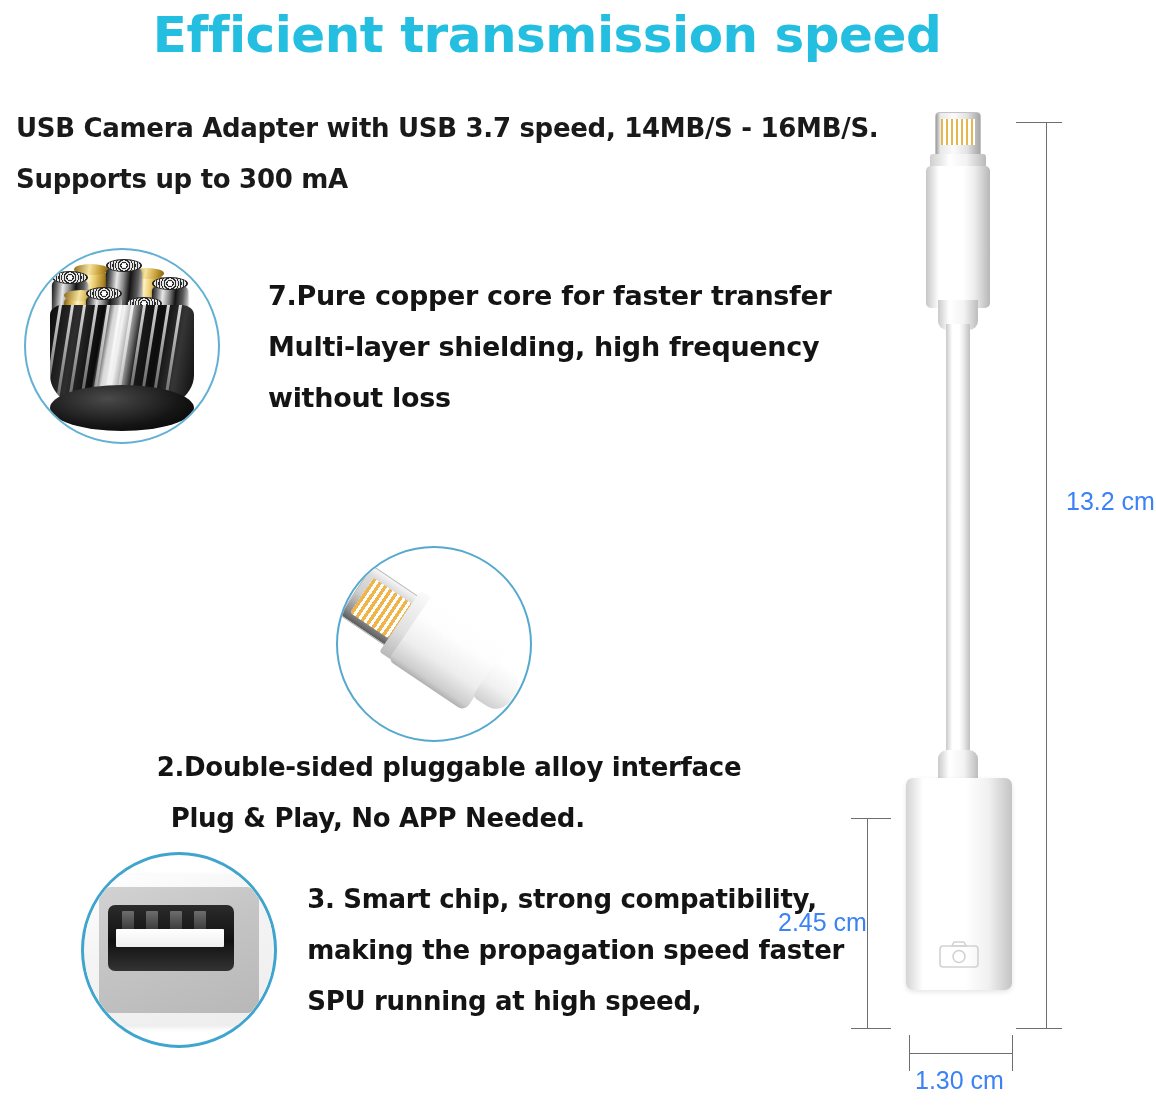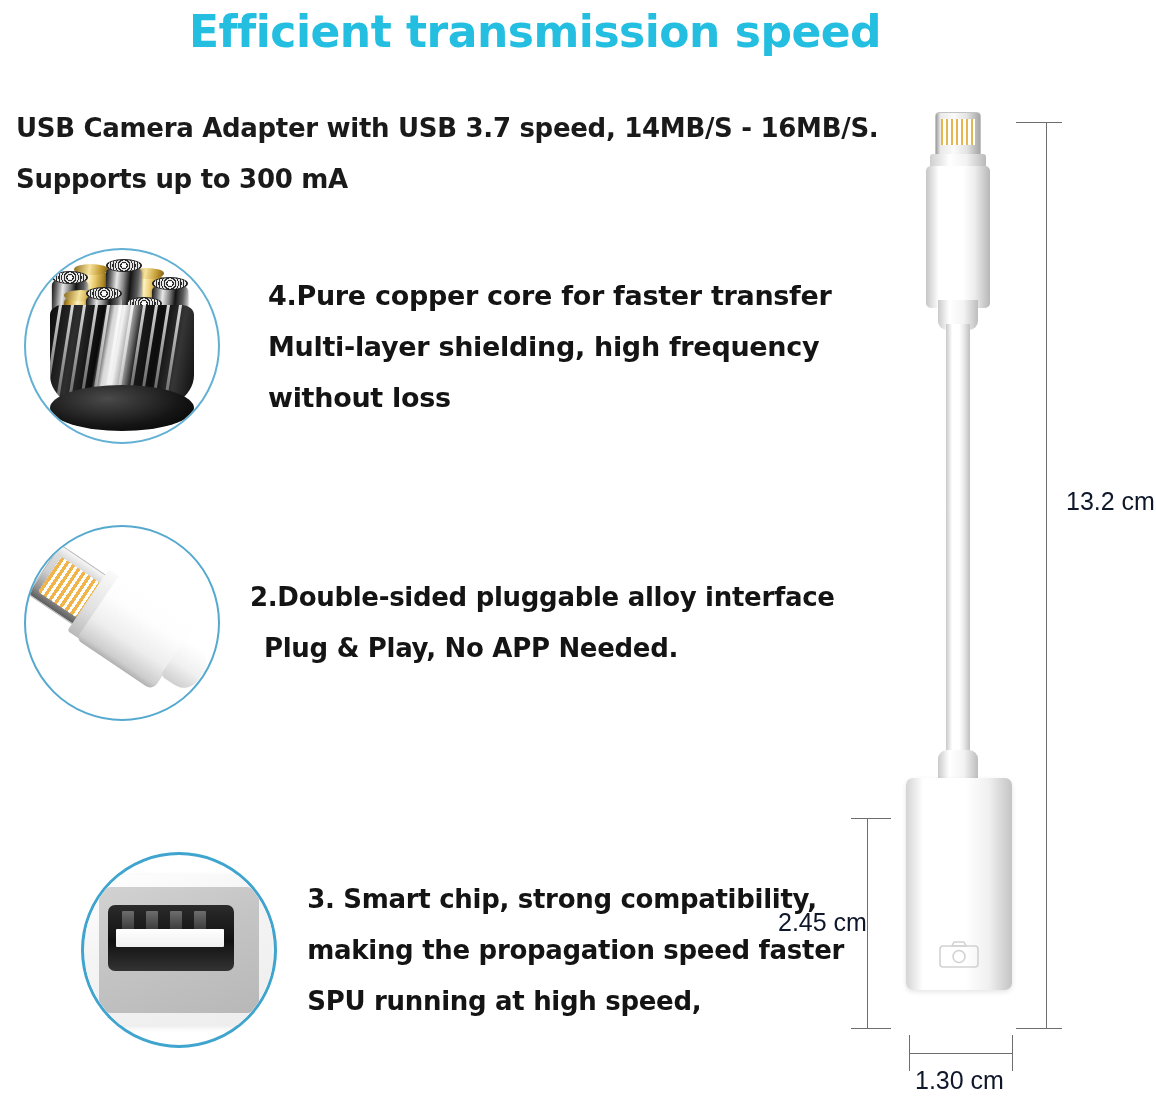--- a/index.html
+++ b/index.html
@@ -18,26 +18,27 @@
     overflow: hidden;
   }
 
   
   .title {
     position: absolute;
     left: 0;
     top: 6px;
     width: 1070px;
     text-align: center;
-    font-size: 44px;
+    font-size: 50px;
     font-weight: 700;
     letter-spacing: -0.5px;
     color: #23BEE0;
     font-family: "DejaVu Sans", sans-serif;
     white-space: nowrap;
+    padding-left: 12px;
   }
 
   
   .subtitle {
     position: absolute;
     left: 16px;
     top: 103px;
     width: 880px;
     color: #1a1a1a;
     font-size: 26px;
@@ -50,21 +51,21 @@
 
   
   .feature {
     position: absolute;
     left: 24px;
     width: 820px;
     display: flex;
     align-items: center;
   }
   .feature-1 { top: 248px; }
-  .feature-2 { top: 525px; }
+  .feature-2 { top: 546px; flex-direction: column; }
   .feature-3 { top: 852px; justify-content: flex-end; }
 
   .circle-frame {
     position: relative;
     width: 196px;
     height: 196px;
     border-radius: 50%;
     border: 2px solid #62B0D4;
     box-sizing: border-box;
     flex: 0 0 196px;
@@ -343,21 +344,21 @@
     background: #6e6e6e;
     height: 1px;
   }
   .dim-tick-v {
     position: absolute;
     background: #6e6e6e;
     width: 1px;
   }
   .dim-label {
     position: absolute;
-    color: #0f172a;
+    color: #3b82f6;
     font-size: 25px;
     font-family: "Liberation Sans", sans-serif;
     white-space: nowrap;
   }
 </style>
 </head>
 <body>
 
 <div id="page">
 
@@ -390,21 +391,21 @@
           <div class="strand" style="left:82px;  transform: rotate(9deg);"></div>
           <div class="strand" style="left:94px;  transform: rotate(9deg);"></div>
           <div class="strand" style="left:106px; transform: rotate(9deg);"></div>
           <div class="strand" style="left:118px; transform: rotate(9deg);"></div>
           <div class="strand" style="left:130px; transform: rotate(9deg);"></div>
         </div>
         <div class="wire-base"></div>
       </div>
     </div>
     <div class="feature-text">
-      <div>4.Pure copper core for faster transfer</div>
+      <div>7.Pure copper core for faster transfer</div>
       <div>Multi-layer shielding, high frequency</div>
       <div>without loss</div>
     </div>
   </div>
 
   <div class="feature feature-2">
     <div class="circle-frame">
       <div class="lightning-art">
         <div class="lt-tip">
             <div class="lt-pins"></div>

